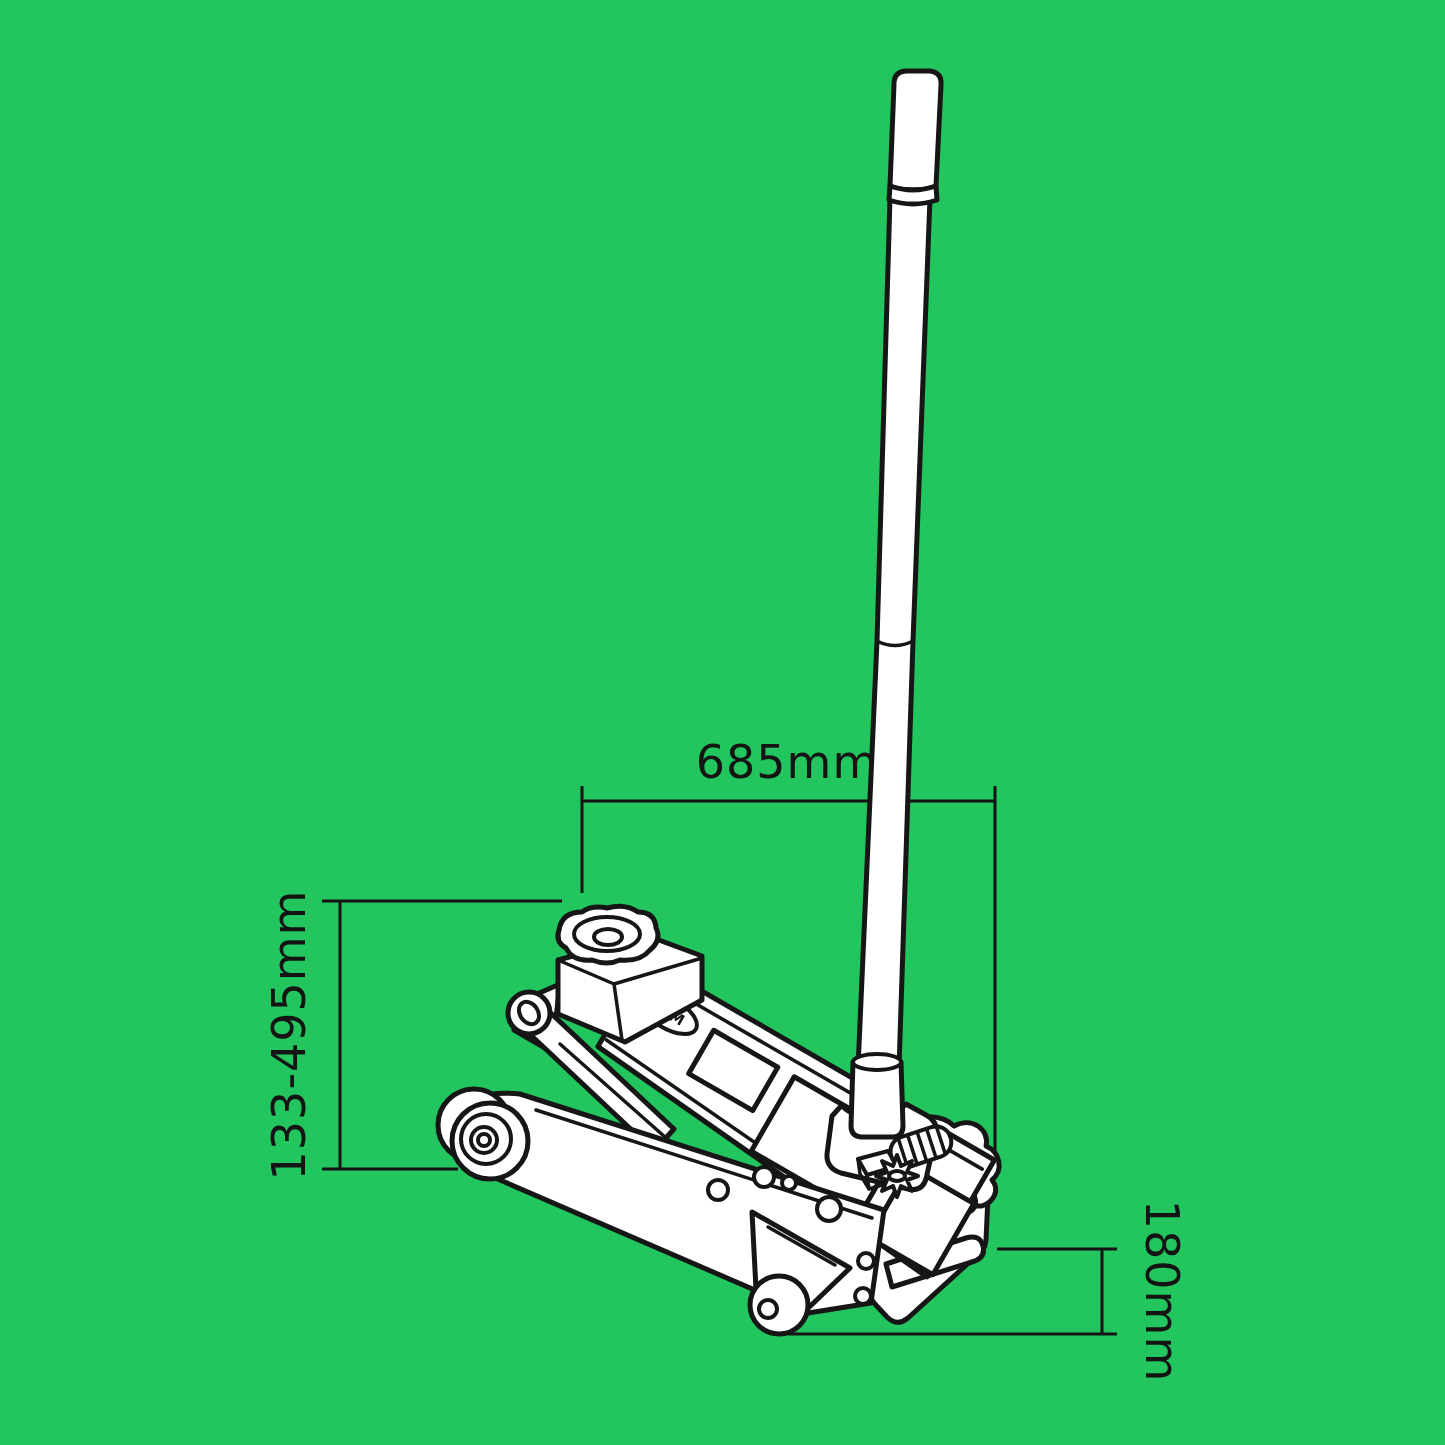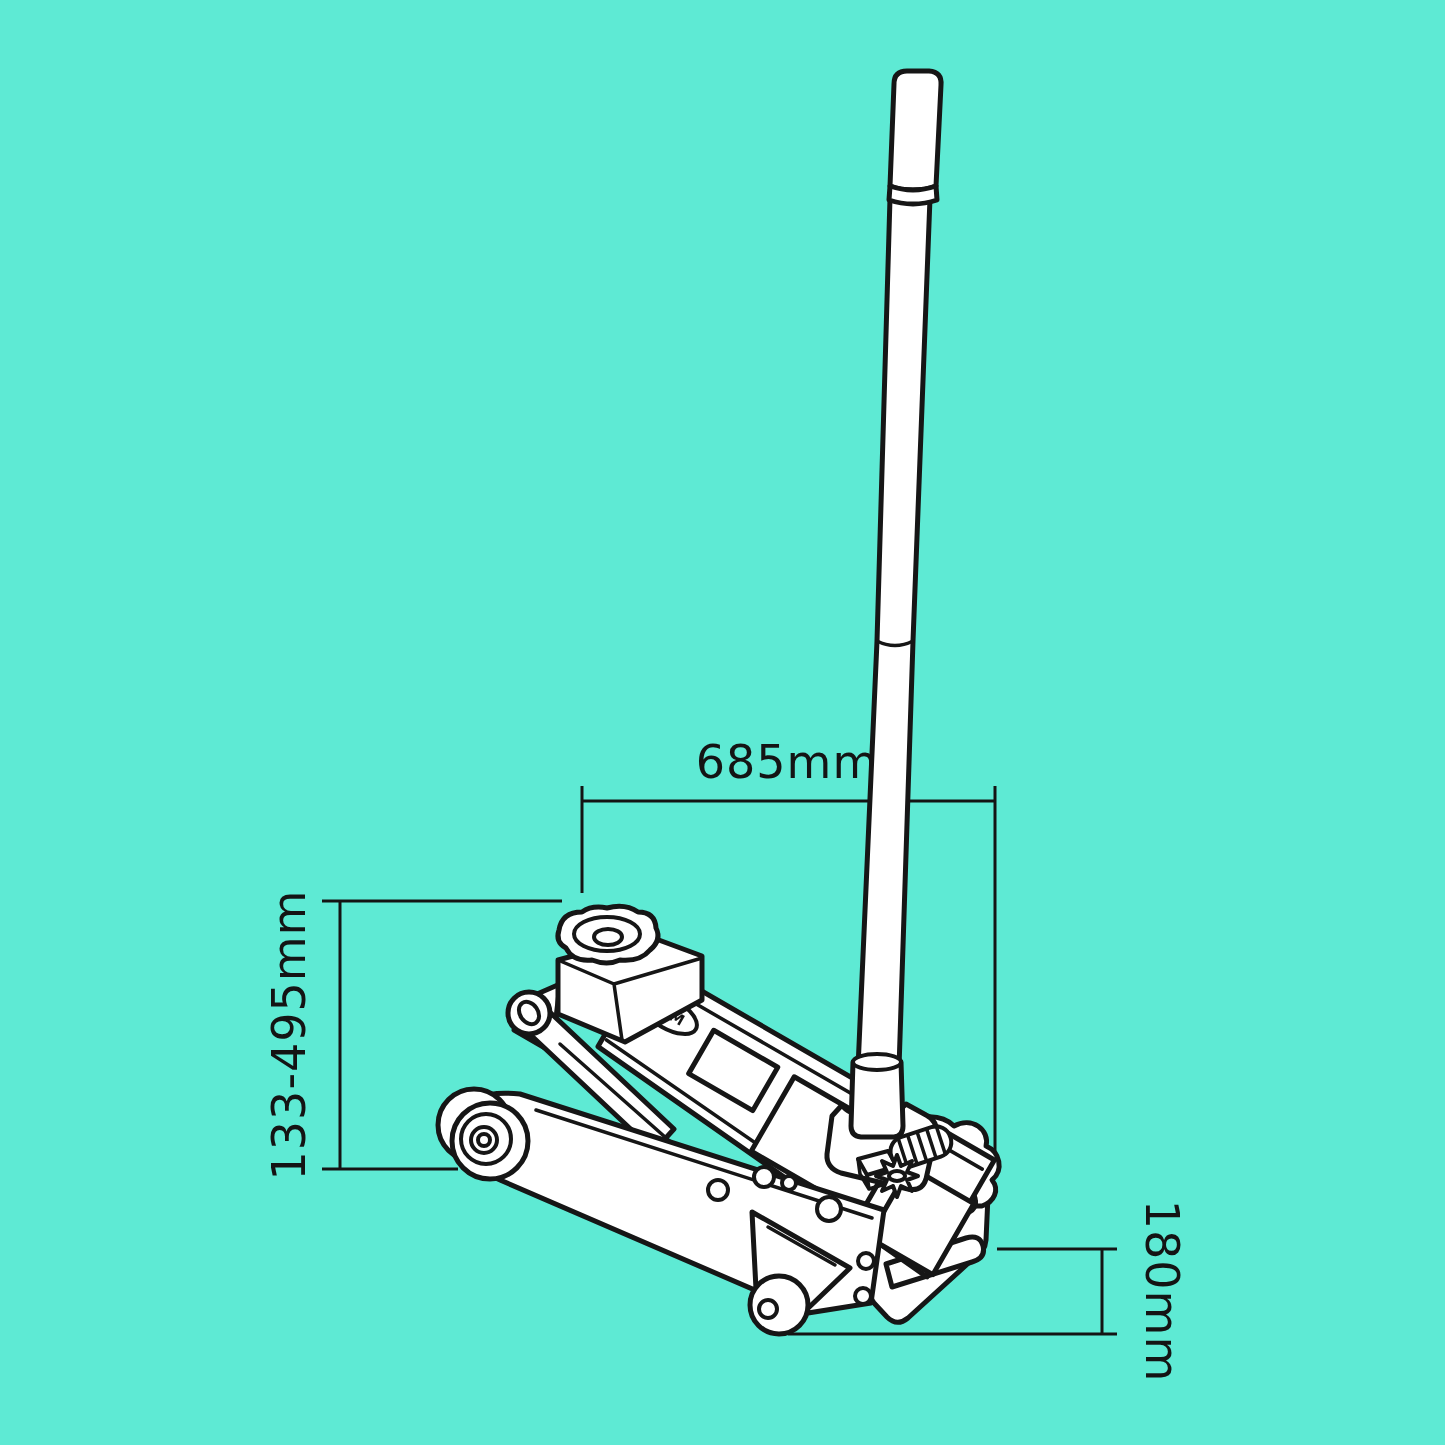--- a/index.html
+++ b/index.html
@@ -1,17 +1,17 @@
 <!DOCTYPE html>
 <html><head>
 <meta charset="utf-8">
 <style>
   html,body{margin:0;padding:0;background:#ffffff;}
   .stage{
-    width:1445px;height:1445px;background:#5eead4;position:relative;overflow:hidden;
+    width:1445px;height:1445px;background:#22c55e;position:relative;overflow:hidden;
     font-family:"DejaVu Sans",sans-serif;
   }
   svg{display:block;}
   
   .ol  { fill:#ffffff; stroke:#161616; stroke-width:5;   stroke-linejoin:round; stroke-linecap:round; }
   .ol4 { fill:#ffffff; stroke:#161616; stroke-width:4;   stroke-linejoin:round; stroke-linecap:round; }
   .thin{ fill:none;    stroke:#161616; stroke-width:3.5; stroke-linejoin:round; stroke-linecap:round; }
   .dim { fill:none;    stroke:#141414; stroke-width:3;   stroke-linecap:butt; }
   .dimtext{
     font-family:"DejaVu Sans",sans-serif;

